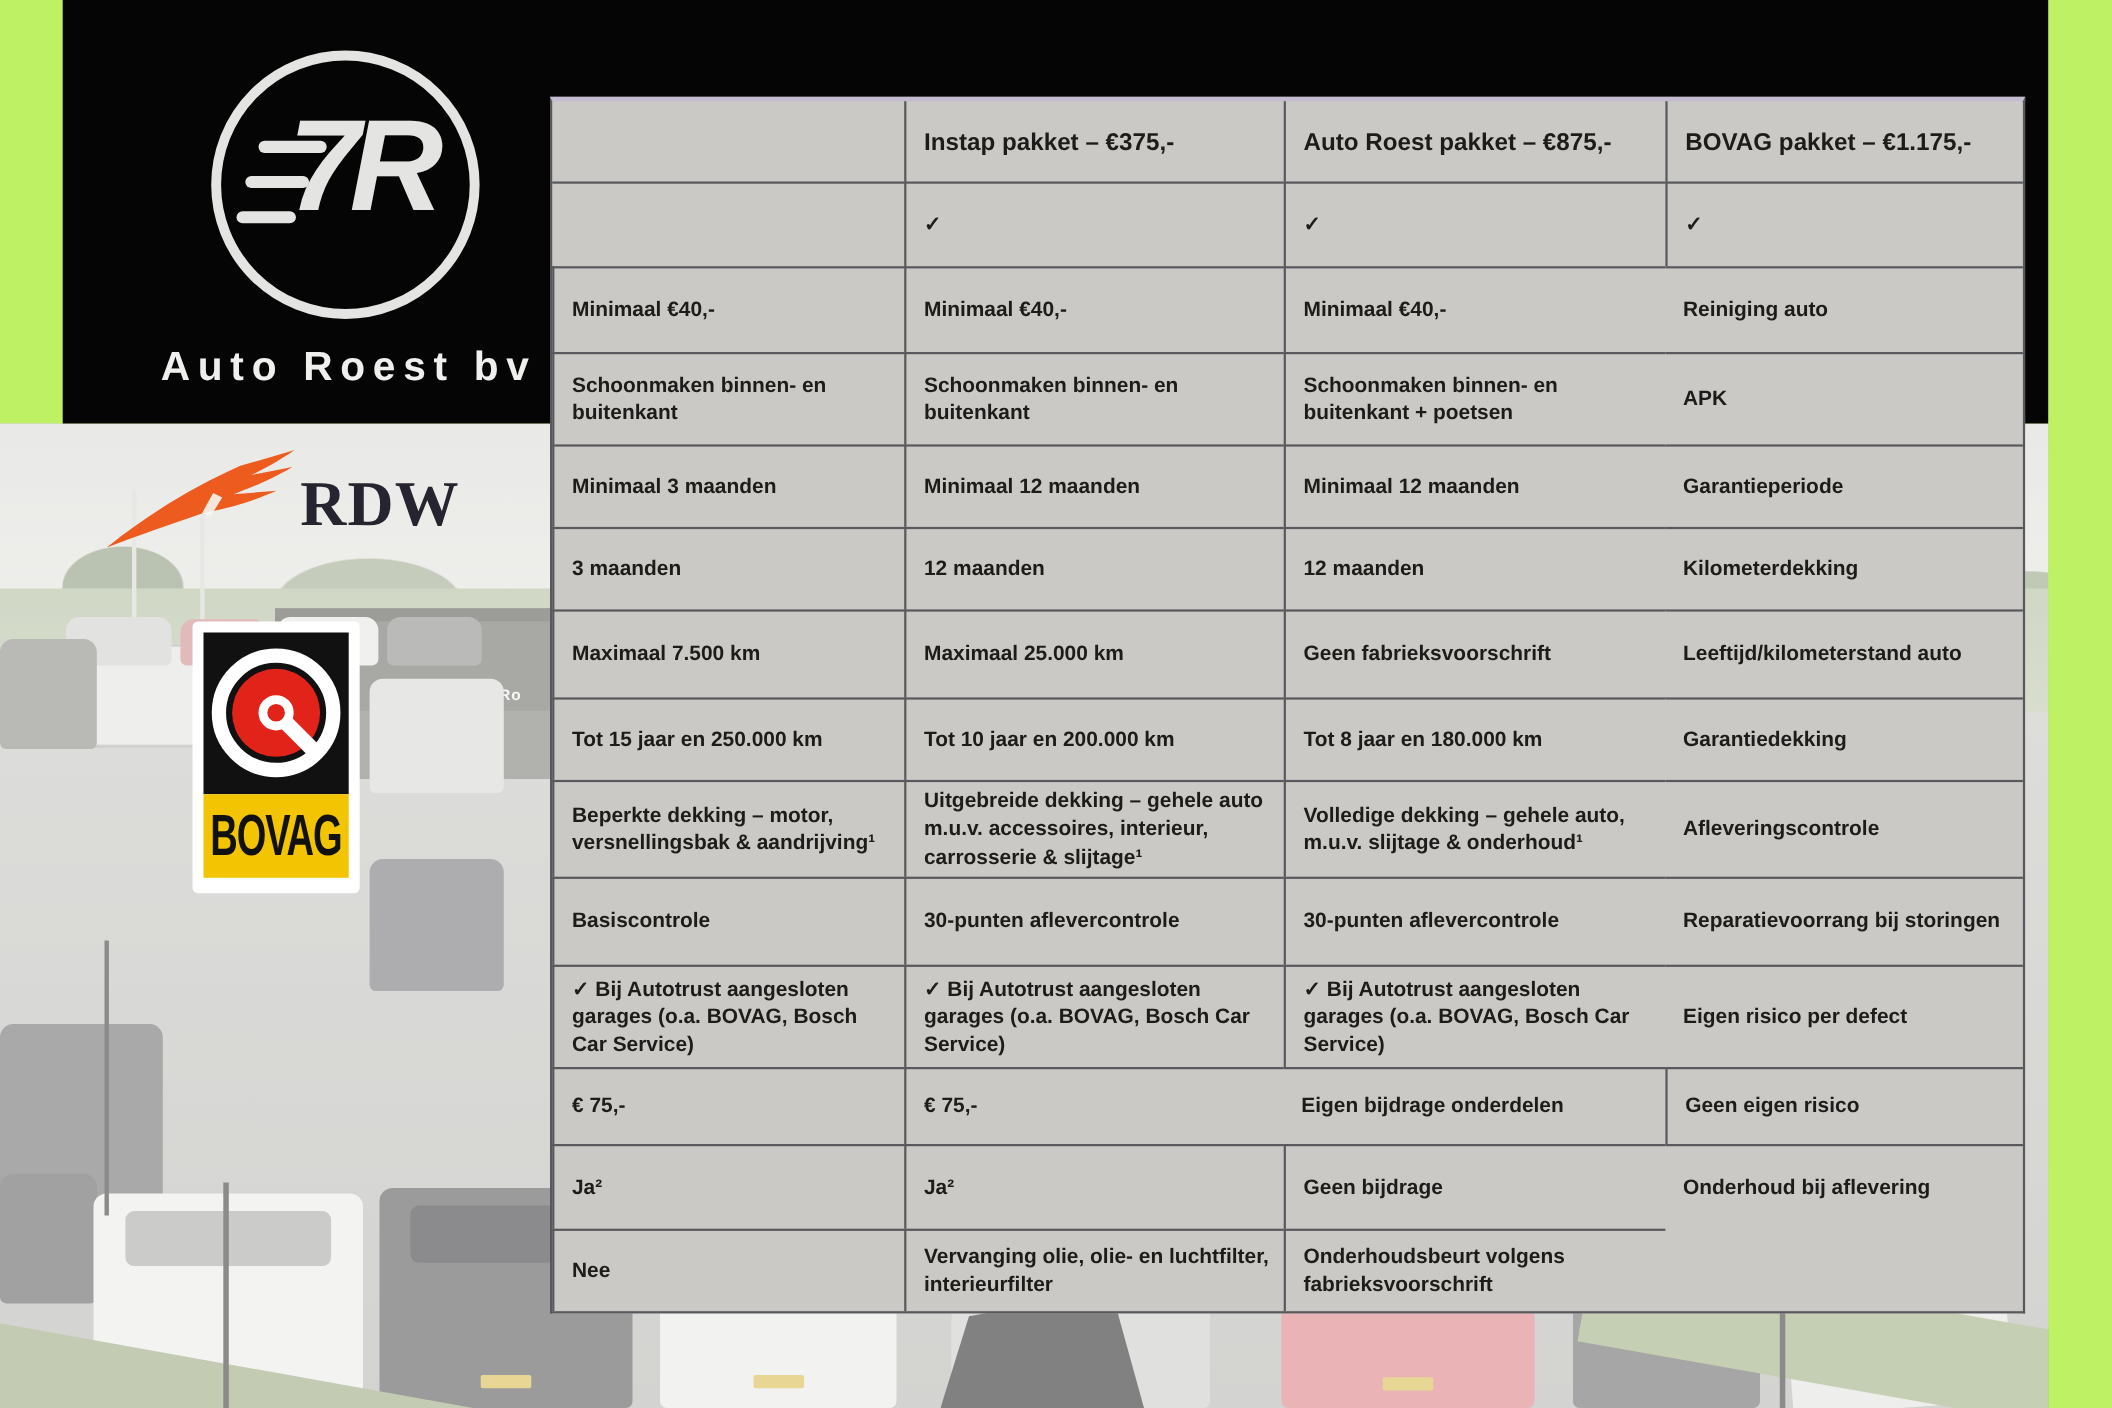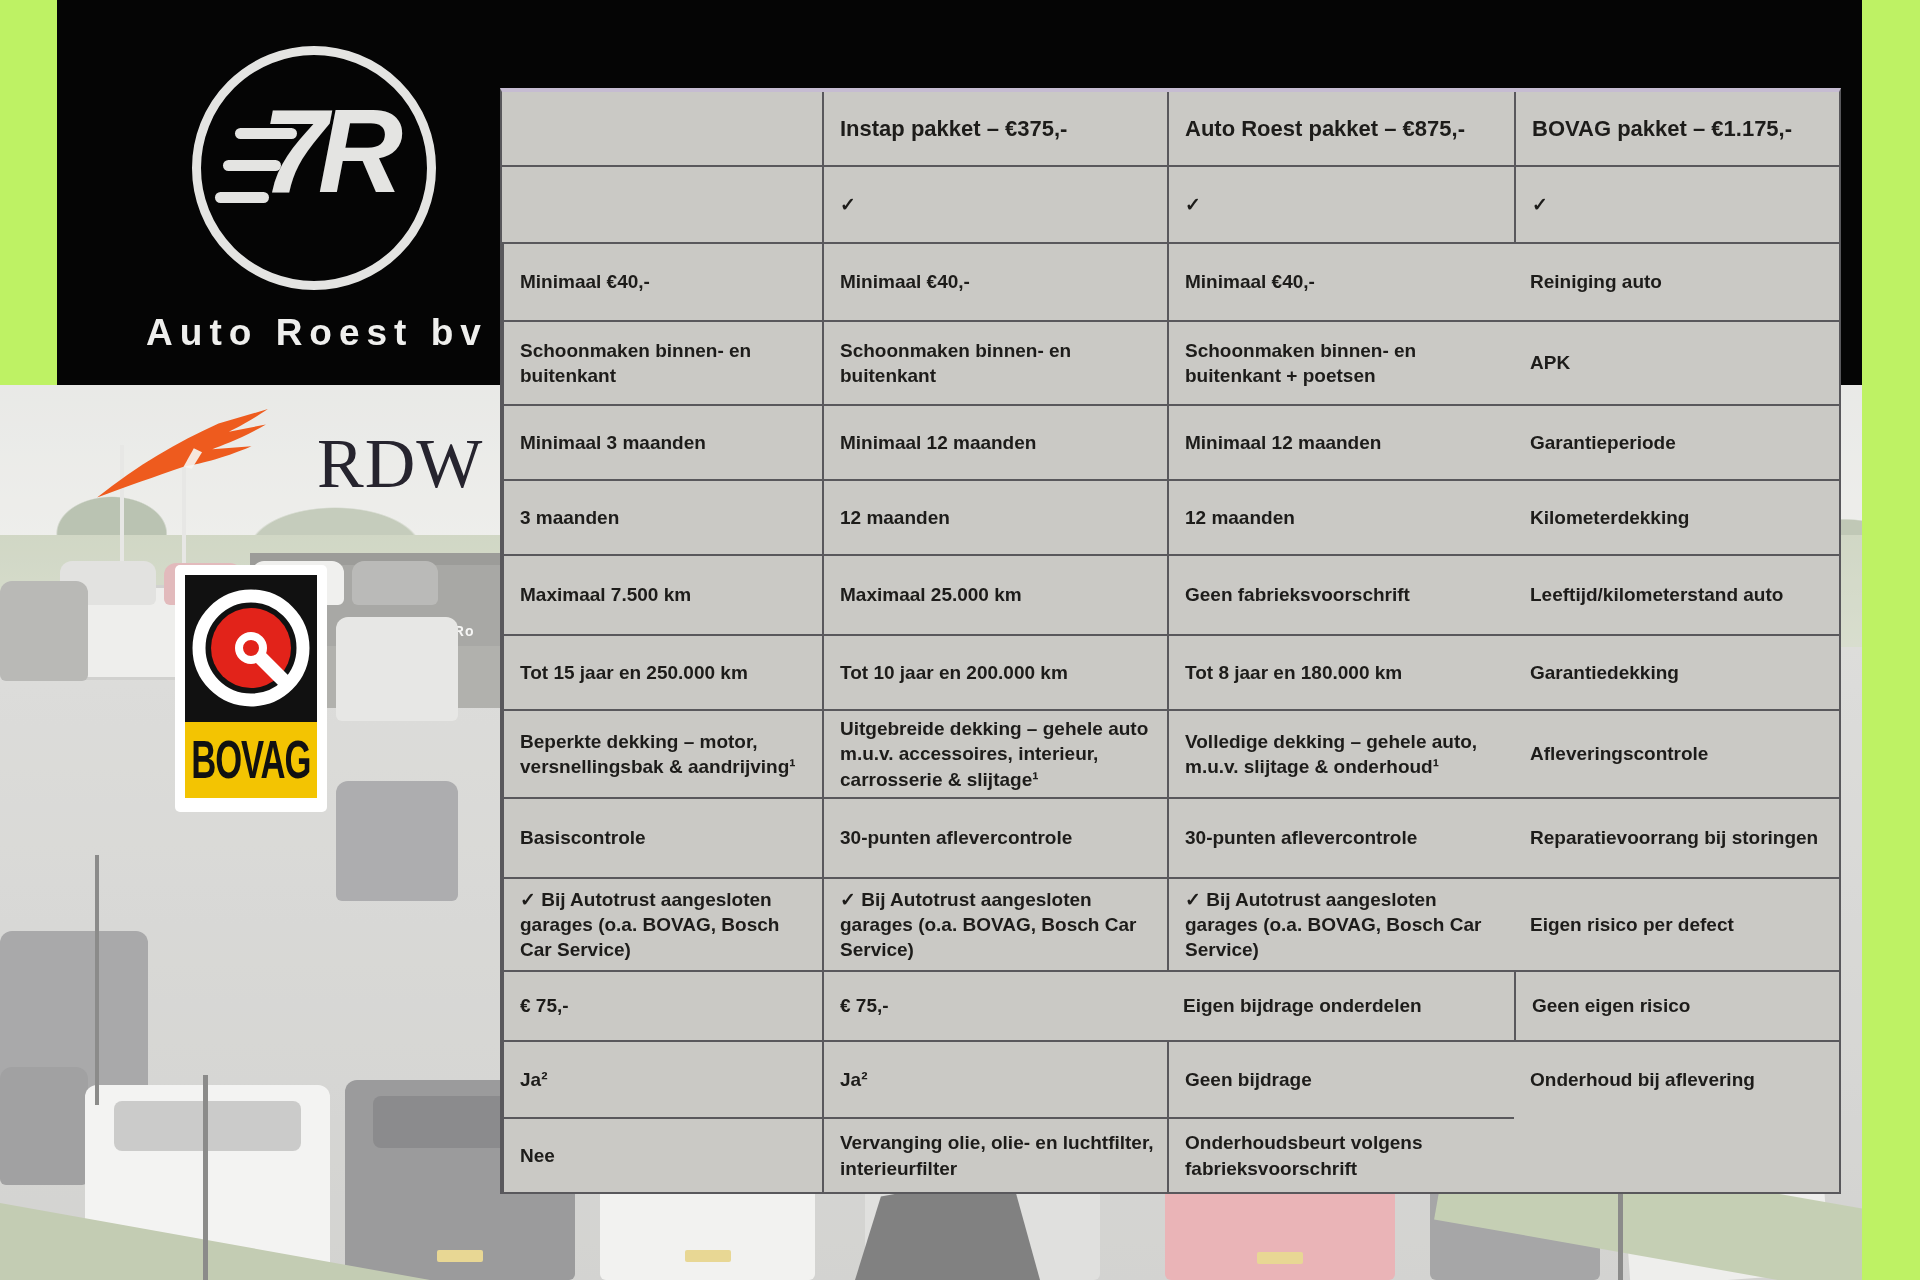--- a/index.html
+++ b/index.html
@@ -51,22 +51,22 @@
   .grassL{position:absolute;left:0;top:818px;width:430px;height:77px;background:#9caa80;
     clip-path:polygon(0 0,100% 100%,0 100%);}
   .grassR{position:absolute;left:1438px;top:790px;width:460px;height:85px;background:#9fb083;transform:rotate(10deg);}
   .tentdark{position:absolute;left:855px;top:788px;width:185px;height:107px;background:#2e2e2e;
     clip-path:polygon(0 100%,14% 22%,84% 0,100% 100%);}
   .wash{position:absolute;inset:0;background:rgba(255,255,255,0.40);}
 
   
   .rdw{position:absolute;left:95px;top:406px;width:320px;height:110px;z-index:3;}
   .rdw svg{position:absolute;left:0;top:0;}
-  .rdw-text{position:absolute;left:178px;top:18px;font-family:"Liberation Serif",serif;font-weight:400;
-    font-size:70px;color:var(--rdw_text);letter-spacing:1px;margin-left:44px;}
+  .rdw-text{position:absolute;left:178px;top:18px;font-family:"Liberation Serif",serif;font-weight:700;
+    font-size:58px;color:var(--rdw_text);letter-spacing:1px;}
   .bovag{position:absolute;left:175px;top:565px;width:152px;height:247px;background:#fff;border-radius:5px;z-index:3;}
   .bovag .blk{position:absolute;left:10px;top:10px;width:132px;height:147px;background:#111;}
   .bovag .yel{position:absolute;left:10px;top:157px;width:132px;height:76px;background:var(--bovag_yellow);
     display:flex;align-items:center;justify-content:center;}
   .bovag .yel span{font-size:33px;font-weight:bold;color:#111;letter-spacing:-1px;transform:scale(1.05,1.6);}
   .bosch{position:absolute;left:157px;top:878px;width:196px;height:196px;background:var(--bosch_blue);z-index:3;}
   .bosch .shield{position:absolute;left:9px;top:9px;width:178px;height:180px;background:#fff;
     clip-path:polygon(0 0,100% 0,100% 60%,50% 94%,0 60%);}
   .bosch .t1{position:absolute;left:0;top:16px;width:100%;text-align:center;font-size:43px;font-weight:bold;
     color:var(--bosch_red);letter-spacing:0px;}

